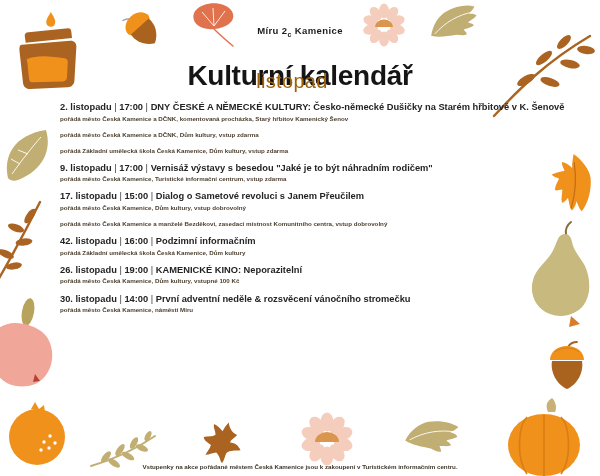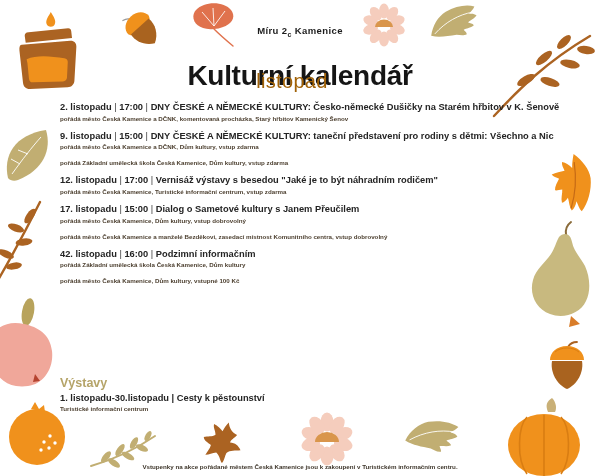--- a/index.html
+++ b/index.html
@@ -239,62 +239,57 @@
   </div>
 
   <div class="logo-row">
     <span>Míru</span><span class="mark"><span>2</span><sub>c</sub></span><span>Kamenice</span>
   </div>
   <h1 class="page-title">Kulturní kalendář</h1>
   <h2 class="month-subtitle">listopad</h2>
 
   <div class="events">
   <div class="event">
-    <div class="event-title"><span>2. listopadu</span><span class="sep"> | </span><span>17:00</span><span class="sep"> | </span><span>DNY ČESKÉ A NĚMECKÉ KULTURY: Česko-německé Dušičky na Starém hřbitov v K. Šenově</span></div>
+    <div class="event-title"><span>2. listopadu</span><span class="sep"> | </span><span>17:00</span><span class="sep"> | </span><span>DNY ČESKÉ A NĚMECKÉ KULTURY: Česko-německé Dušičky na Starém hřbitově v K. Šenově</span></div>
     <div class="event-detail">pořádá město Česká Kamenice a DČNK, komentovaná procházka, Starý hřbitov Kamenický Šenov</div>
   </div>
 
   <div class="event">
-    <div class="event-title"><span>9. listopadu</span><span class="sep"> | </span><span>15:00</span><span class="sep"> | </span><span>DNY ČESKÉ A NĚMECKÉ KULTURY: taneční představení pro rodiny s dětmi: Všechno a Nic</span></div>
     <div class="event-detail">pořádá město Česká Kamenice a DČNK, Dům kultury, vstup zdarma</div>
   </div>
 
   <div class="event">
     <div class="event-detail">pořádá Základní umělecká škola Česká Kamenice, Dům kultury, vstup zdarma</div>
   </div>
 
   <div class="event">
-    <div class="event-title"><span>12. listopadu</span><span class="sep"> | </span><span>17:00</span><span class="sep"> | </span><span>Vernisáž výstavy s besedou "Jaké je to být náhradním rodičem"</span></div>
+    <div class="event-title"><span>9. listopadu</span><span class="sep"> | </span><span>17:00</span><span class="sep"> | </span><span>Vernisáž výstavy s besedou "Jaké je to být náhradním rodičem"</span></div>
     <div class="event-detail">pořádá město Česká Kamenice, Turistické informační centrum, vstup zdarma</div>
   </div>
 
   <div class="event">
-    <div class="event-title"><span>17. listopadu</span><span class="sep"> | </span><span>15:00</span><span class="sep"> | </span><span>Dialog o Sametové kultury s Janem Přeučilem</span></div>
+    <div class="event-title"><span>17. listopadu</span><span class="sep"> | </span><span>15:00</span><span class="sep"> | </span><span>Dialog o Sametové revoluci s Janem Přeučilem</span></div>
     <div class="event-detail">pořádá město Česká Kamenice, Dům kultury, vstup dobrovolný</div>
   </div>
 
   <div class="event">
     <div class="event-detail">pořádá město Česká Kamenice a manželé Bezděkovi, zasedací místnost Komunitního centra, vstup dobrovolný</div>
   </div>
 
   <div class="event">
     <div class="event-title"><span>42. listopadu</span><span class="sep"> | </span><span>16:00</span><span class="sep"> | </span><span>Podzimní informačním</span></div>
     <div class="event-detail">pořádá Základní umělecká škola Česká Kamenice, Dům kultury</div>
   </div>
 
   <div class="event">
+    <div class="event-title"><span>26. listopadu</span><span class="sep"> | </span><span>19:00</span><span class="sep"> | </span><span>KAMENICKÉ KINO: Neporazitelní</span></div>
     <div class="event-detail">pořádá město Česká Kamenice, Dům kultury, vstupné 100 Kč</div>
   </div>
 
+  <div class="event">
+    <div class="event-title"><span>30. listopadu</span><span class="sep"> | </span><span>14:00</span><span class="sep"> | </span><span>První adventní neděle &amp; rozsvěcení vánočního stromečku</span></div>
+    <div class="event-detail">pořádá město Česká Kamenice, náměstí Míru</div>
+  </div>
 </div>
 
-  <div class="exhibitions">
-    <h3 class="exhibitions-heading">Výstavy</h3>
-    <div>
-  <div class="exh-item">
-    <div class="exh-title"><span>1. listopadu-30.listopadu</span><span class="sep"> | </span><span>Cesty k pěstounství</span></div>
-    <div class="exh-venue">Turistické informační centrum</div>
-  </div>
-</div>
-  </div>
 
   <div class="footer-note">Vstupenky na akce pořádané městem Česká Kamenice jsou k zakoupení v Turistickém informačním centru.</div>
 </div>
 
 </body></html>

